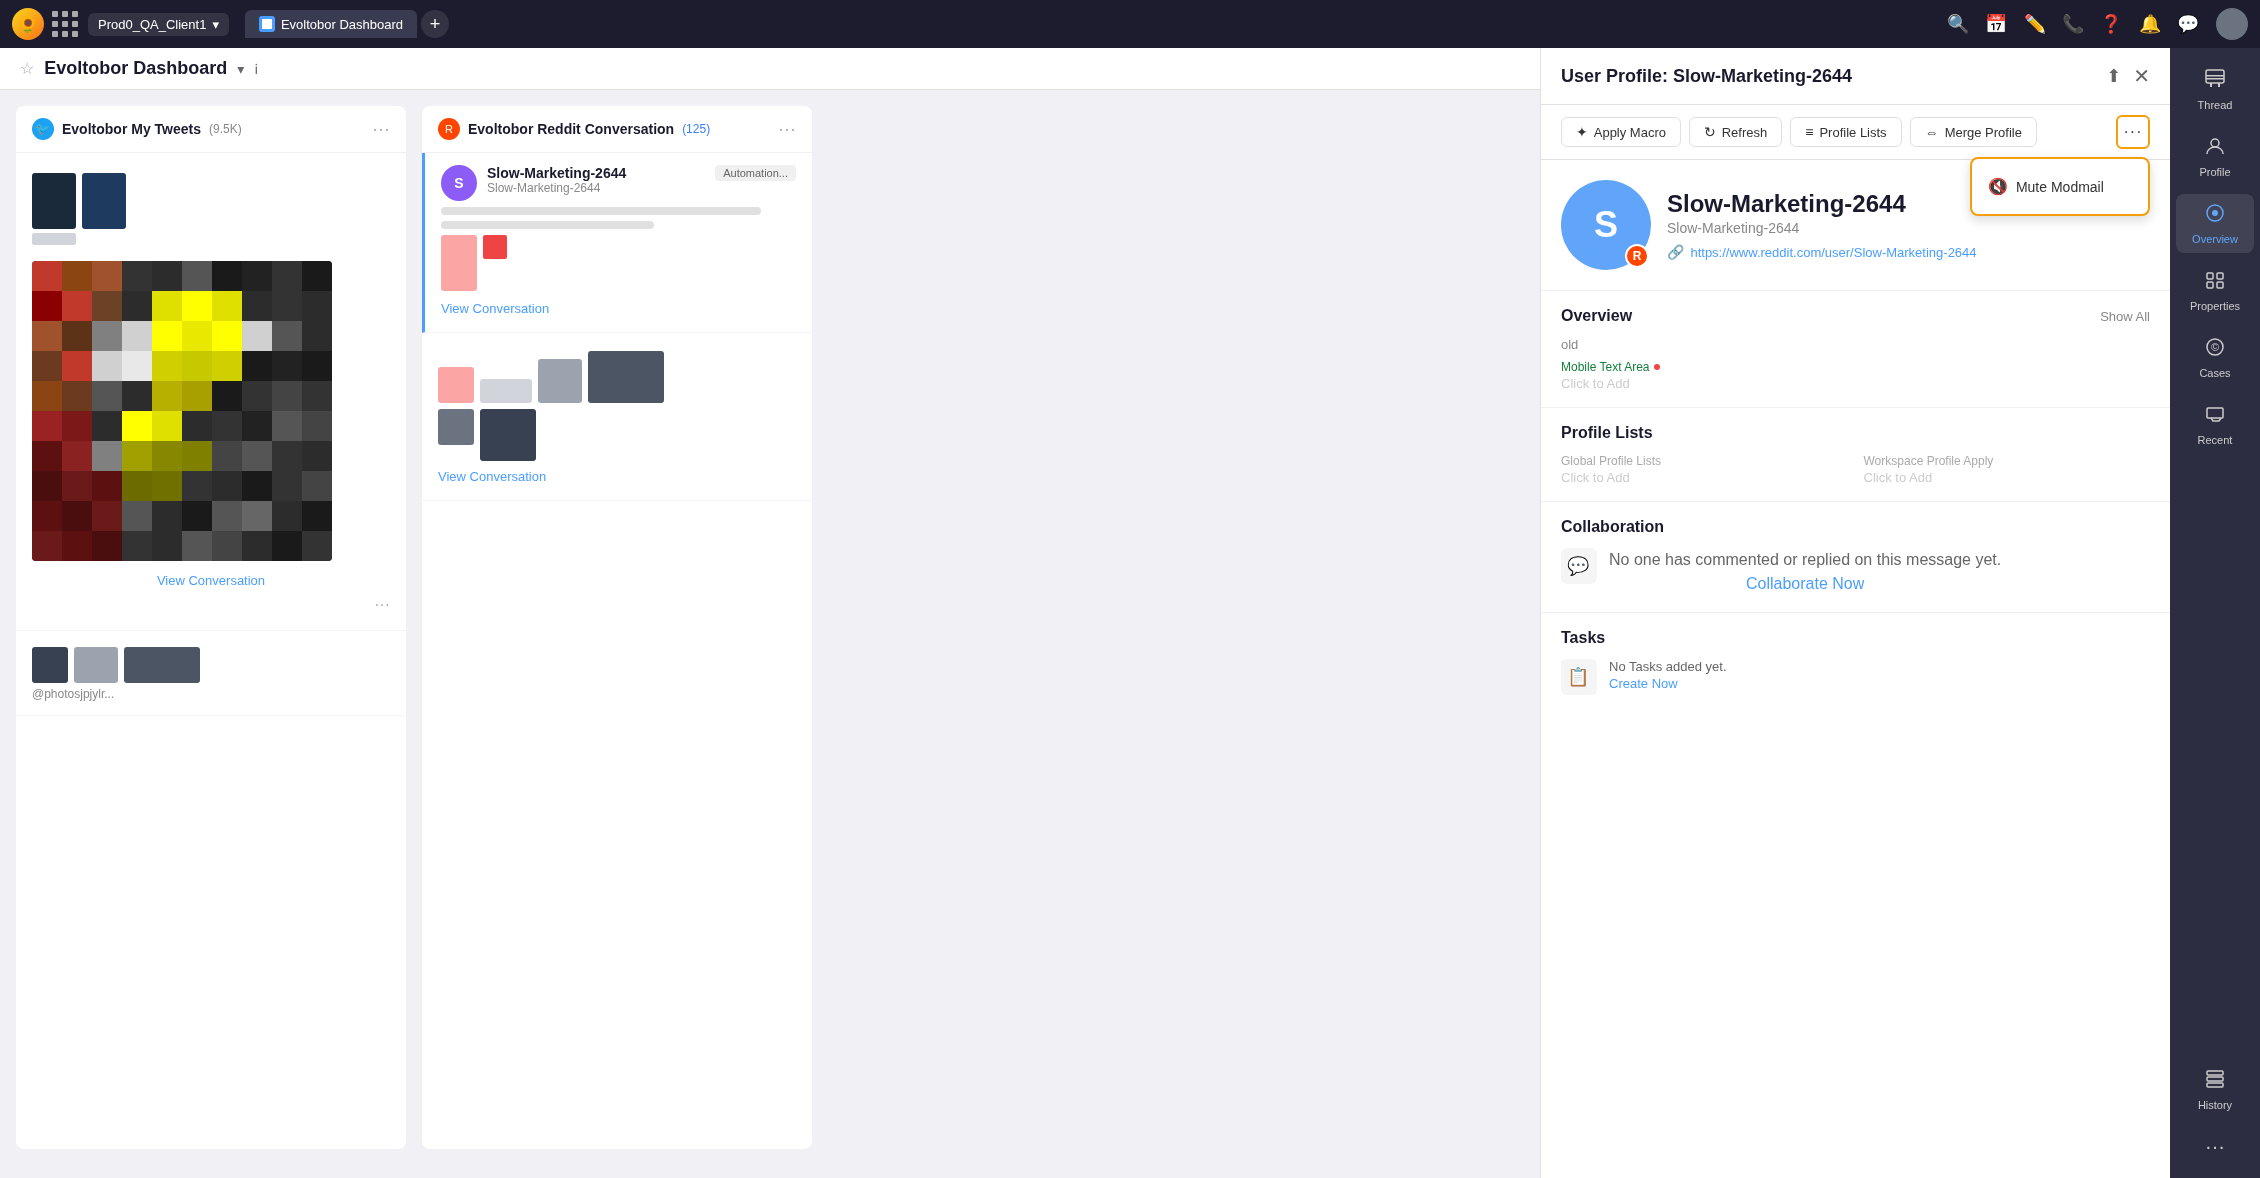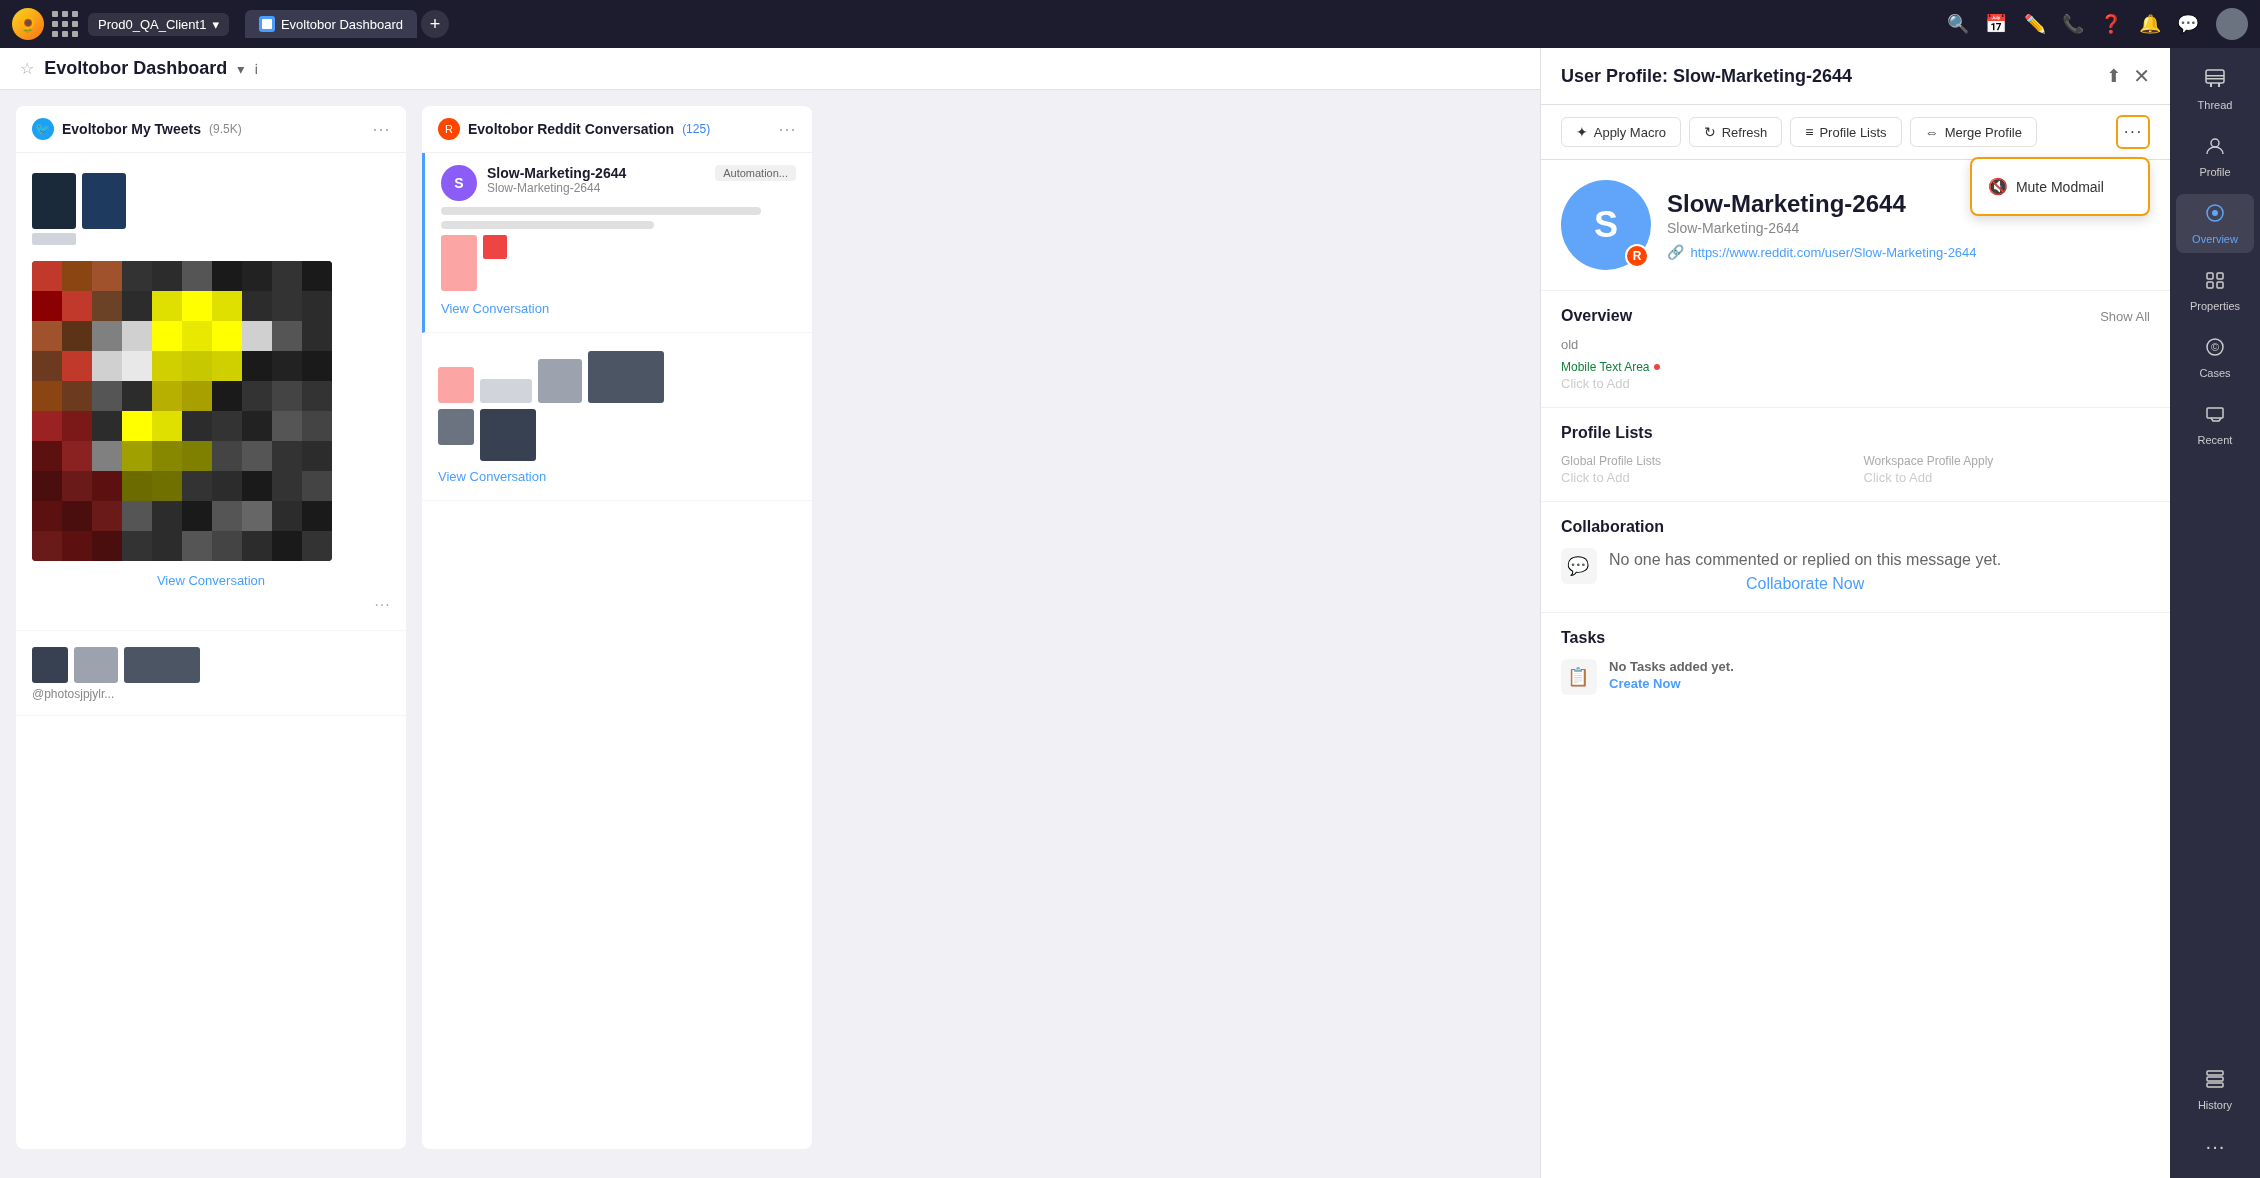--- a/index.html
+++ b/index.html
@@ -264,21 +264,21 @@
     .collab-header { font-size: 16px; font-weight: 700; color: #1a1a2e; margin-bottom: 12px; }
     .collab-empty { display: flex; align-items: flex-start; gap: 12px; }
     .collab-icon-box { width: 36px; height: 36px; background: #f5f5f5; border-radius: 6px; display: flex; align-items: center; justify-content: center; font-size: 18px; color: #aaa; flex-shrink: 0; }
     .collab-text { font-size: 16px; color: #666; line-height: 1.5; text-align: center; }
     .collab-link { color: #4a9eff; cursor: pointer; }
 
     .tasks-section { padding: 16px 20px; border-top: 1px solid #f0f0f0; }
     .tasks-header { font-size: 16px; font-weight: 700; color: #1a1a2e; margin-bottom: 12px; }
     .tasks-empty { display: flex; align-items: flex-start; gap: 12px; }
     .task-icon-box { width: 36px; height: 36px; background: #f5f5f5; border-radius: 6px; display: flex; align-items: center; justify-content: center; font-size: 18px; color: #aaa; flex-shrink: 0; }
-    .task-text { font-size: 13px; color: #666; font-weight: bold; }
+    .task-text { font-size: 13px; color: #666; }
     .task-link { color: #4a9eff; cursor: pointer; display: block; margin-top: 2px; }
 
     
     .right-sidebar {
       width: 90px;
       background: #2d2d42;
       display: flex;
       flex-direction: column;
       align-items: center;
       padding: 12px 0;

